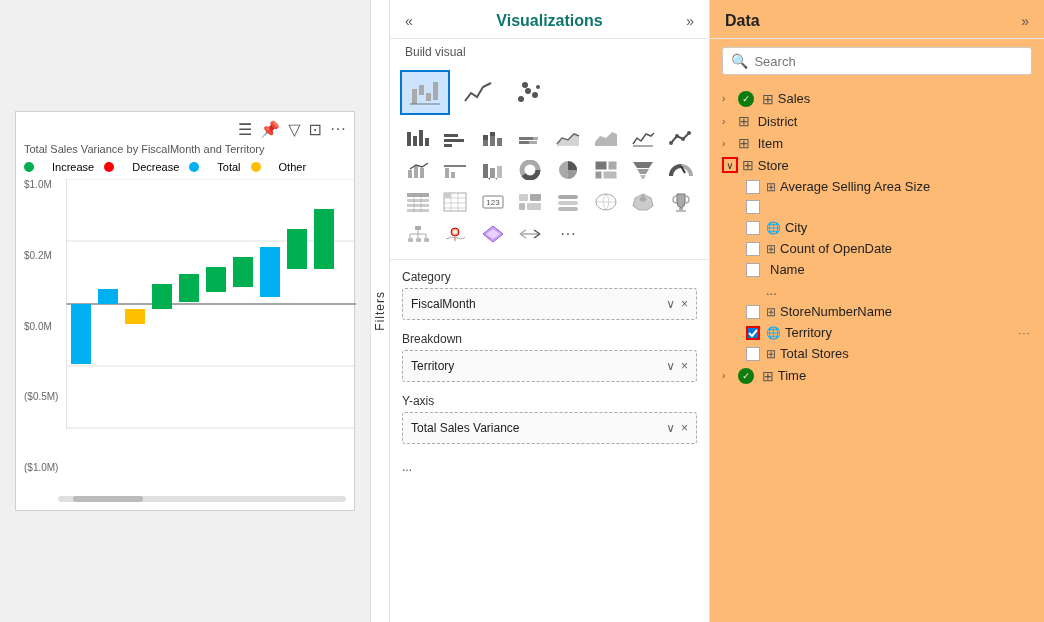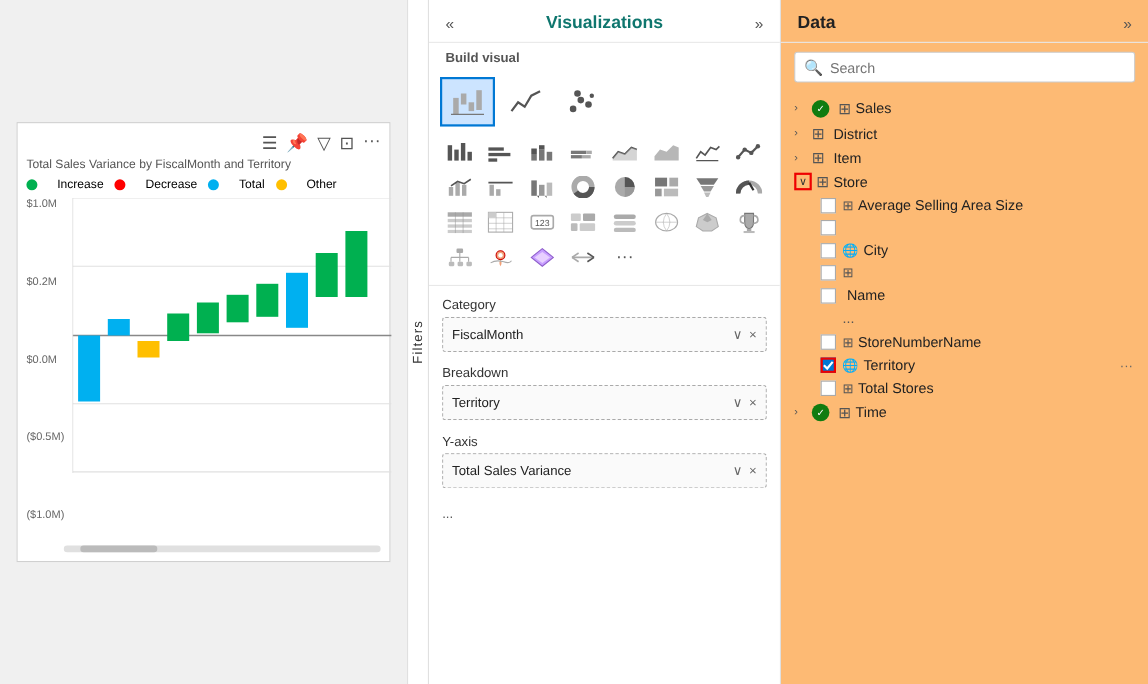--- a/index.html
+++ b/index.html
@@ -127,21 +127,20 @@
     .viz-header-title {
       font-size: 16px;
       font-weight: 600;
       color: #0f766e;
     }
 
     .build-visual-label {
       padding: 6px 15px;
       font-size: 12px;
       color: #555;
-      font-weight: bold;
     }
 
     
     .viz-icons-section {
       padding: 5px 10px;
       border-bottom: 1px solid #e8e8e8;
     }
 
     .viz-icons-top {
       display: flex;
@@ -834,20 +833,21 @@
 
     <div class="tree-item tree-child">
       <span class="tree-checkbox"></span>
       <span style="margin-right:4px; font-size:12px; color:#555;">🌐</span>
       <span class="tree-label">City</span>
     </div>
 
     <div class="tree-item tree-child">
       <span class="tree-checkbox"></span>
       <span style="margin-right:4px; font-size:12px; color:#555;">⊞</span>
+      <span class="tree-label">Count of OpenDate</span>
     </div>
 
     <div class="tree-item tree-child">
       <span class="tree-checkbox"></span>
       <span style="margin-right:4px; font-size:12px;"></span>
       <span class="tree-label">Name</span>
     </div>
 
     <div class="tree-item tree-child">
       <span style="color:#555; font-size:13px; padding-left:20px;">...</span>

